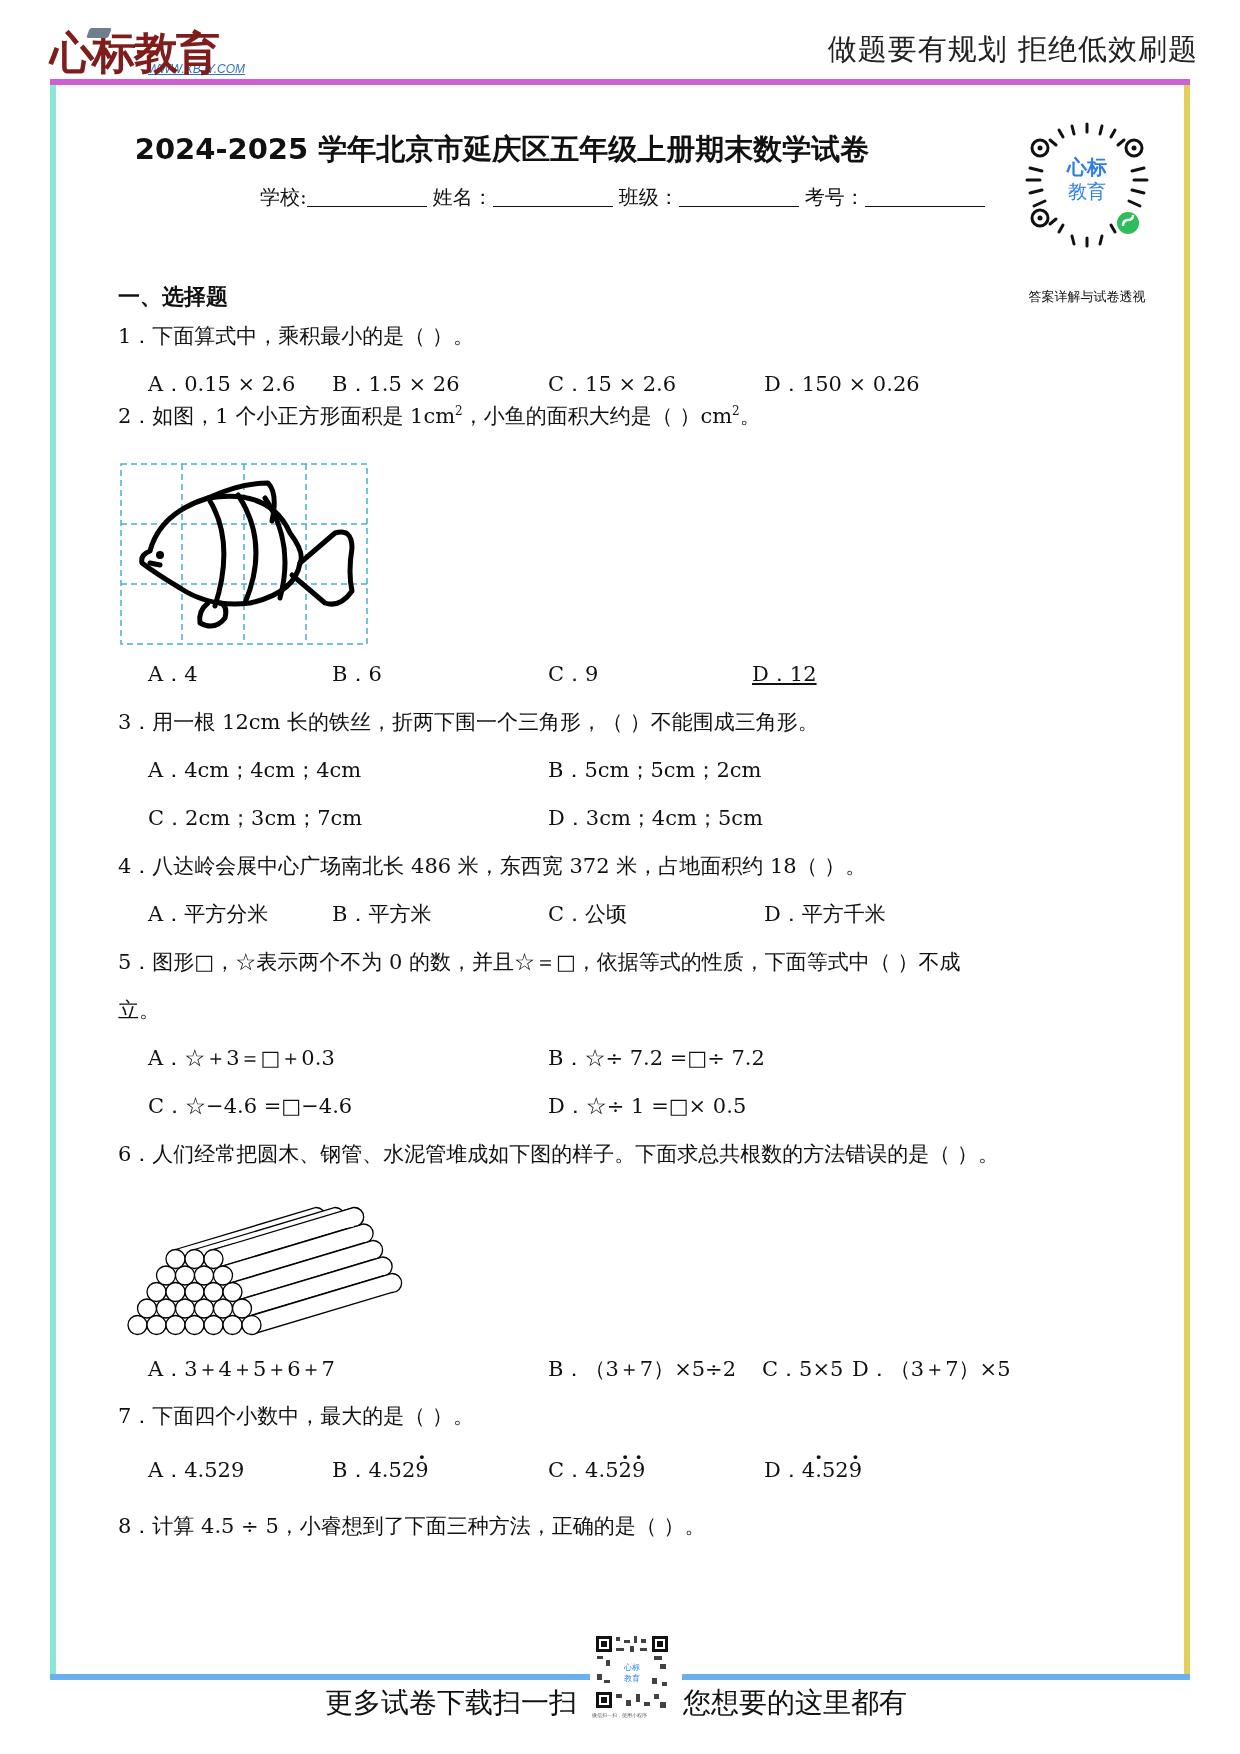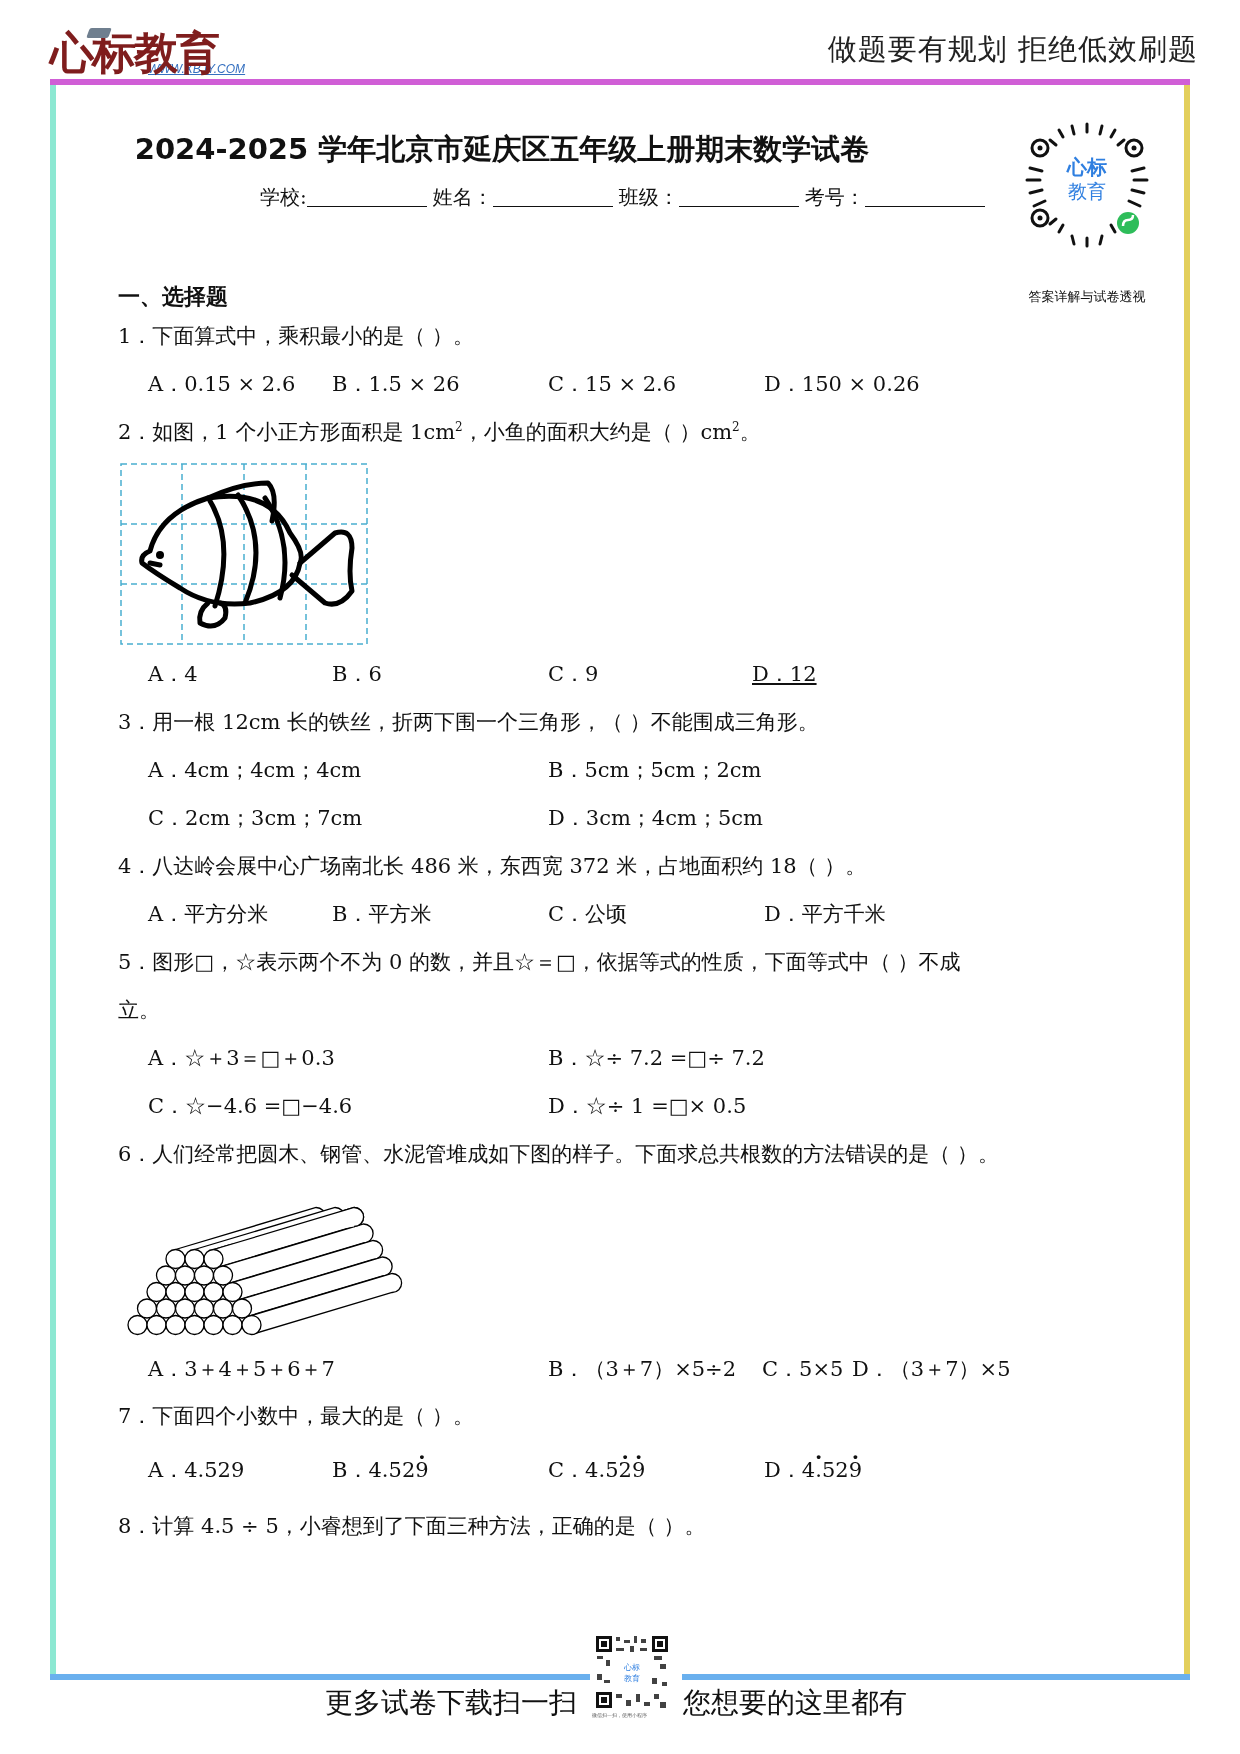--- a/index.html
+++ b/index.html
@@ -108,21 +108,21 @@
 <div class="abs qr-caption">答案详解与试卷透视</div>
 
 <div class="abs sec">一、选择题</div>
 
 <div class="abs q" style="top:322px;">1．下面算式中，乘积最小的是（    ）。</div>
 <div class="abs opt" style="left:148px;top:370px;">A．0.15 × 2.6</div>
 <div class="abs opt" style="left:332px;top:370px;">B．1.5 × 26</div>
 <div class="abs opt" style="left:548px;top:370px;">C．15 × 2.6</div>
 <div class="abs opt" style="left:764px;top:370px;">D．150 × 0.26</div>
 
-<div class="abs q" style="top:418px;"><span>2．如图，1 个小正方形面积是 1cm</span><sup>2</sup><span>，小鱼的面积大约是（    ）cm</span><sup>2</sup><span>。</span></div>
+<div class="abs q" style="top:402px;"><span>2．如图，1 个小正方形面积是 1cm</span><sup>2</sup><span>，小鱼的面积大约是（    ）cm</span><sup>2</sup><span>。</span></div>
 <svg class="abs" style="left:120px;top:463px;" width="248" height="182" viewBox="0 0 248 182">
   <g stroke="#4aaed0" stroke-width="1.5" stroke-dasharray="6,4" fill="none">
     <rect x="1" y="1" width="246" height="180"></rect>
     <line x1="62" y1="1" x2="62" y2="181"></line>
       <line x1="124" y1="1" x2="124" y2="181"></line>
       <line x1="186" y1="1" x2="186" y2="181"></line>
     <line x1="1" y1="61" x2="247" y2="61"></line>
       <line x1="1" y1="121" x2="247" y2="121"></line>
   </g>
   <g stroke="#000" stroke-width="5" fill="none" stroke-linecap="round" stroke-linejoin="round">

